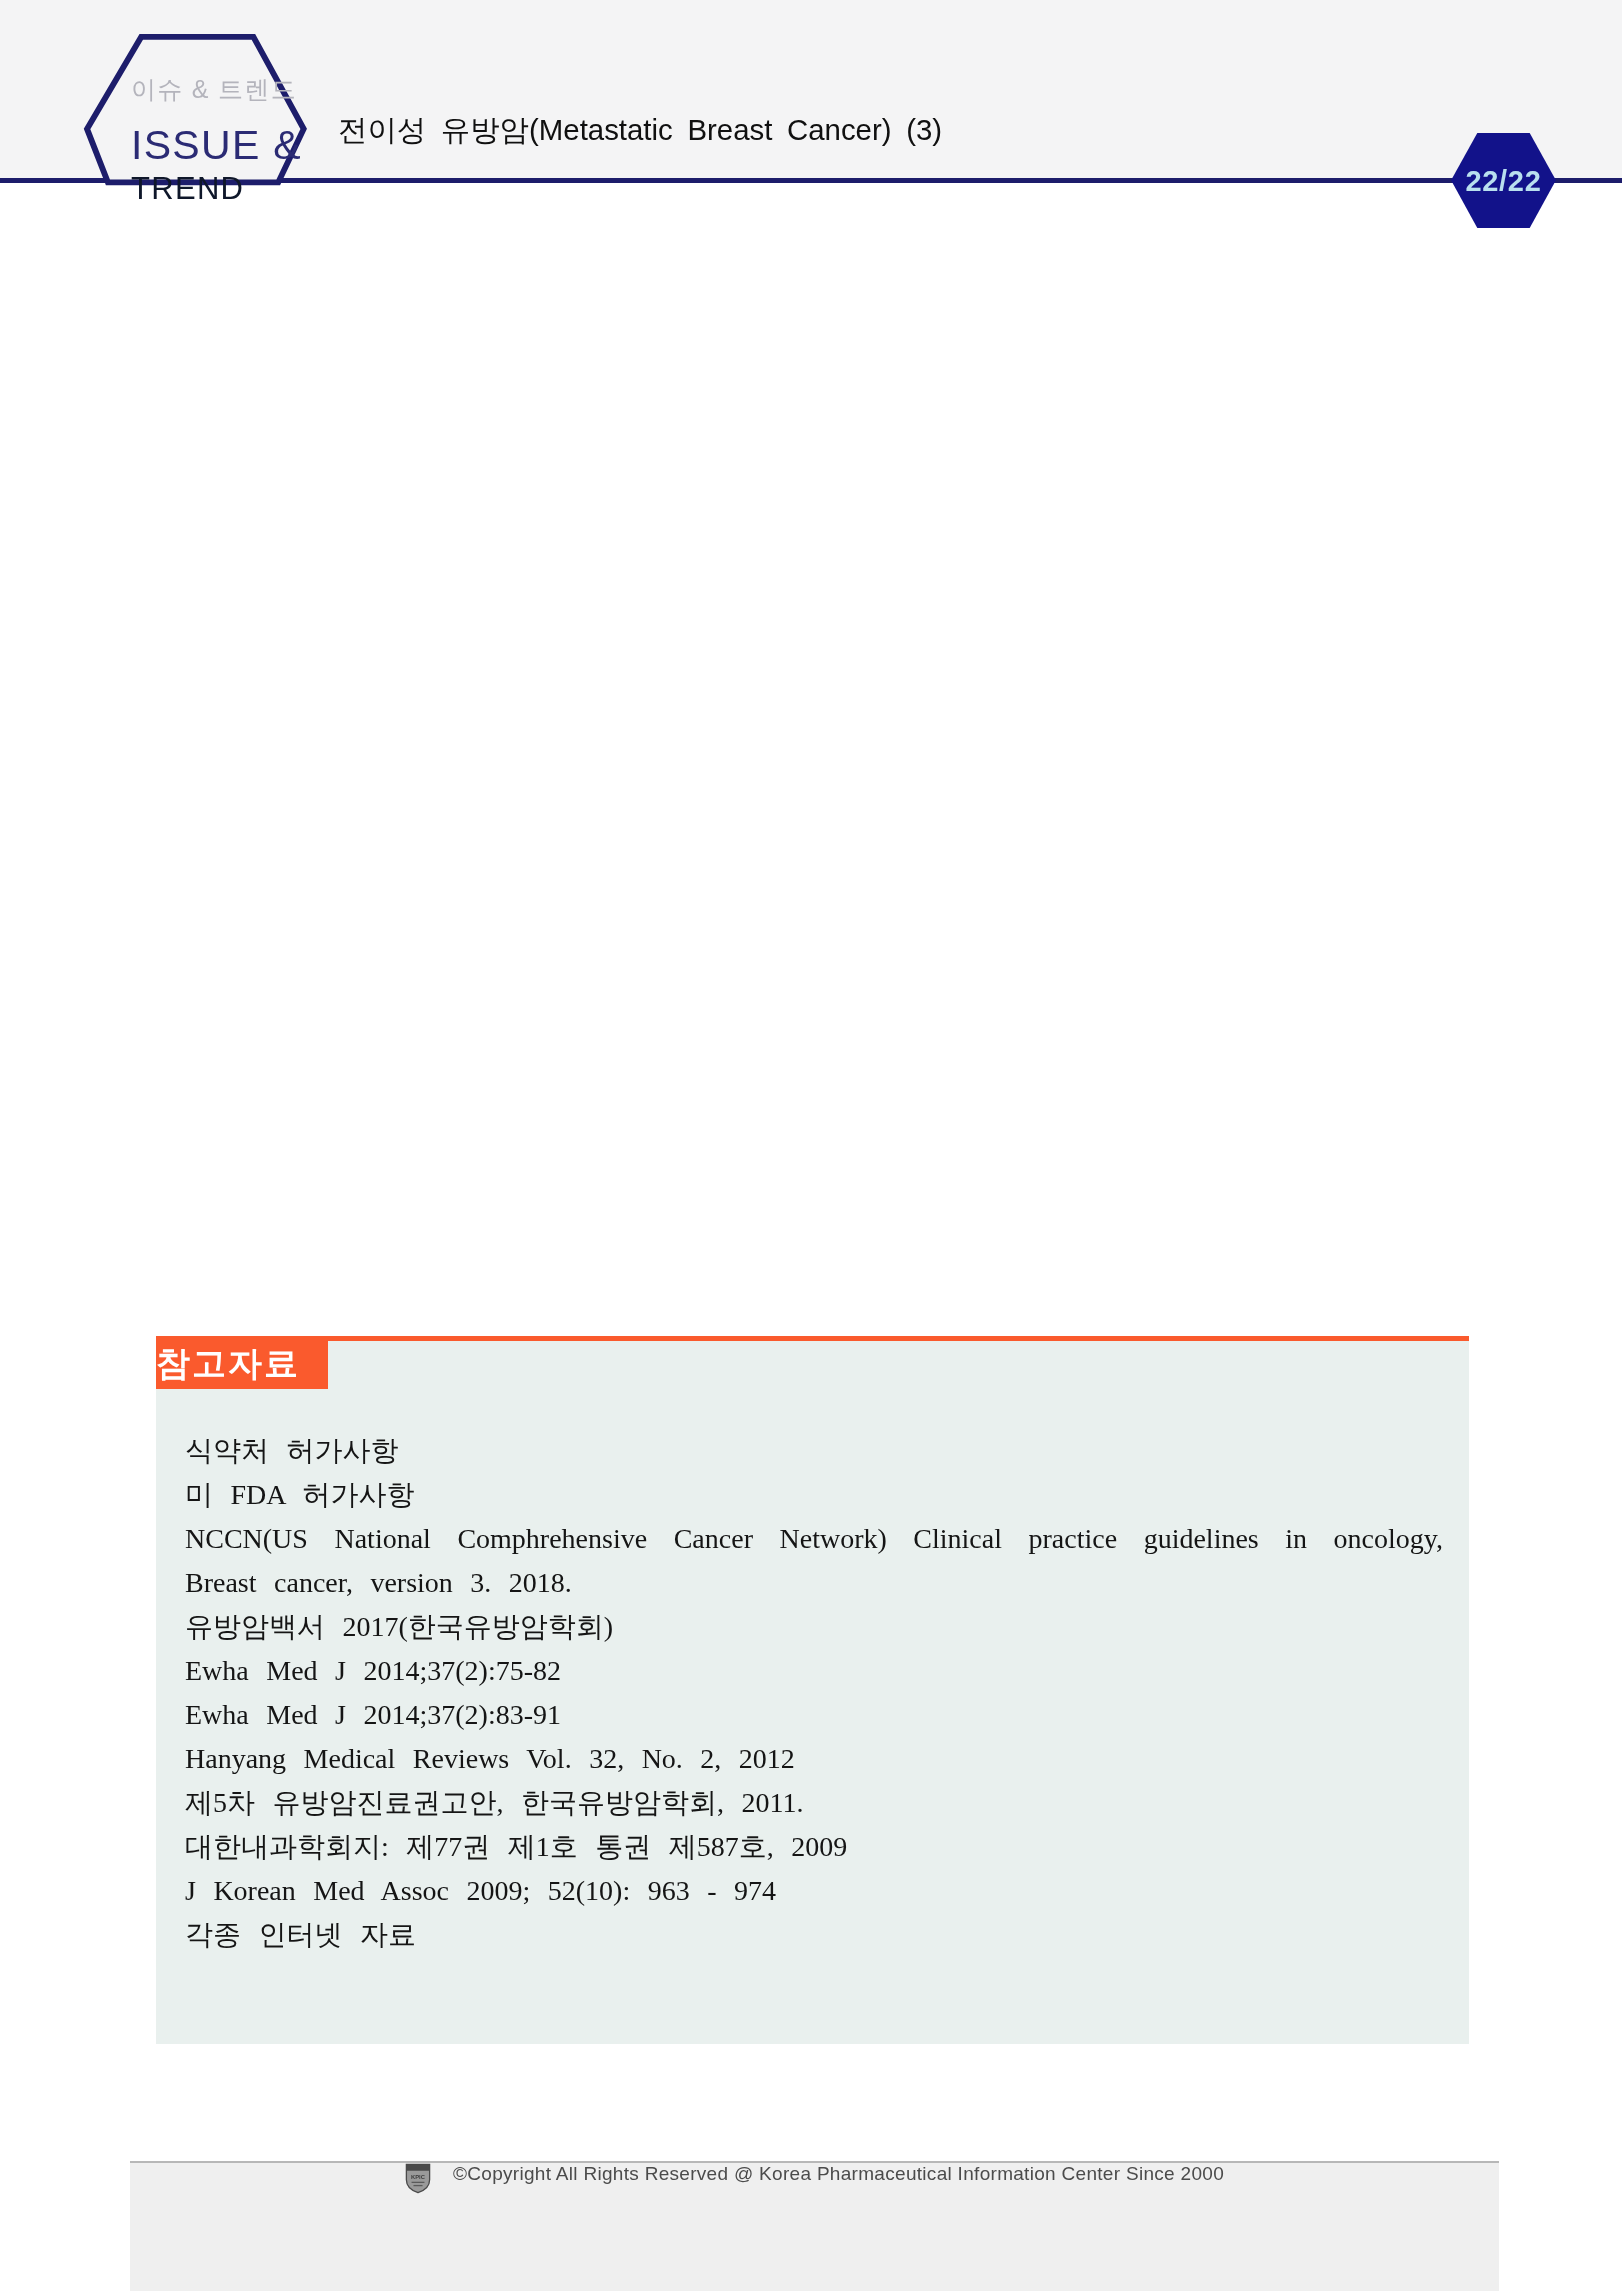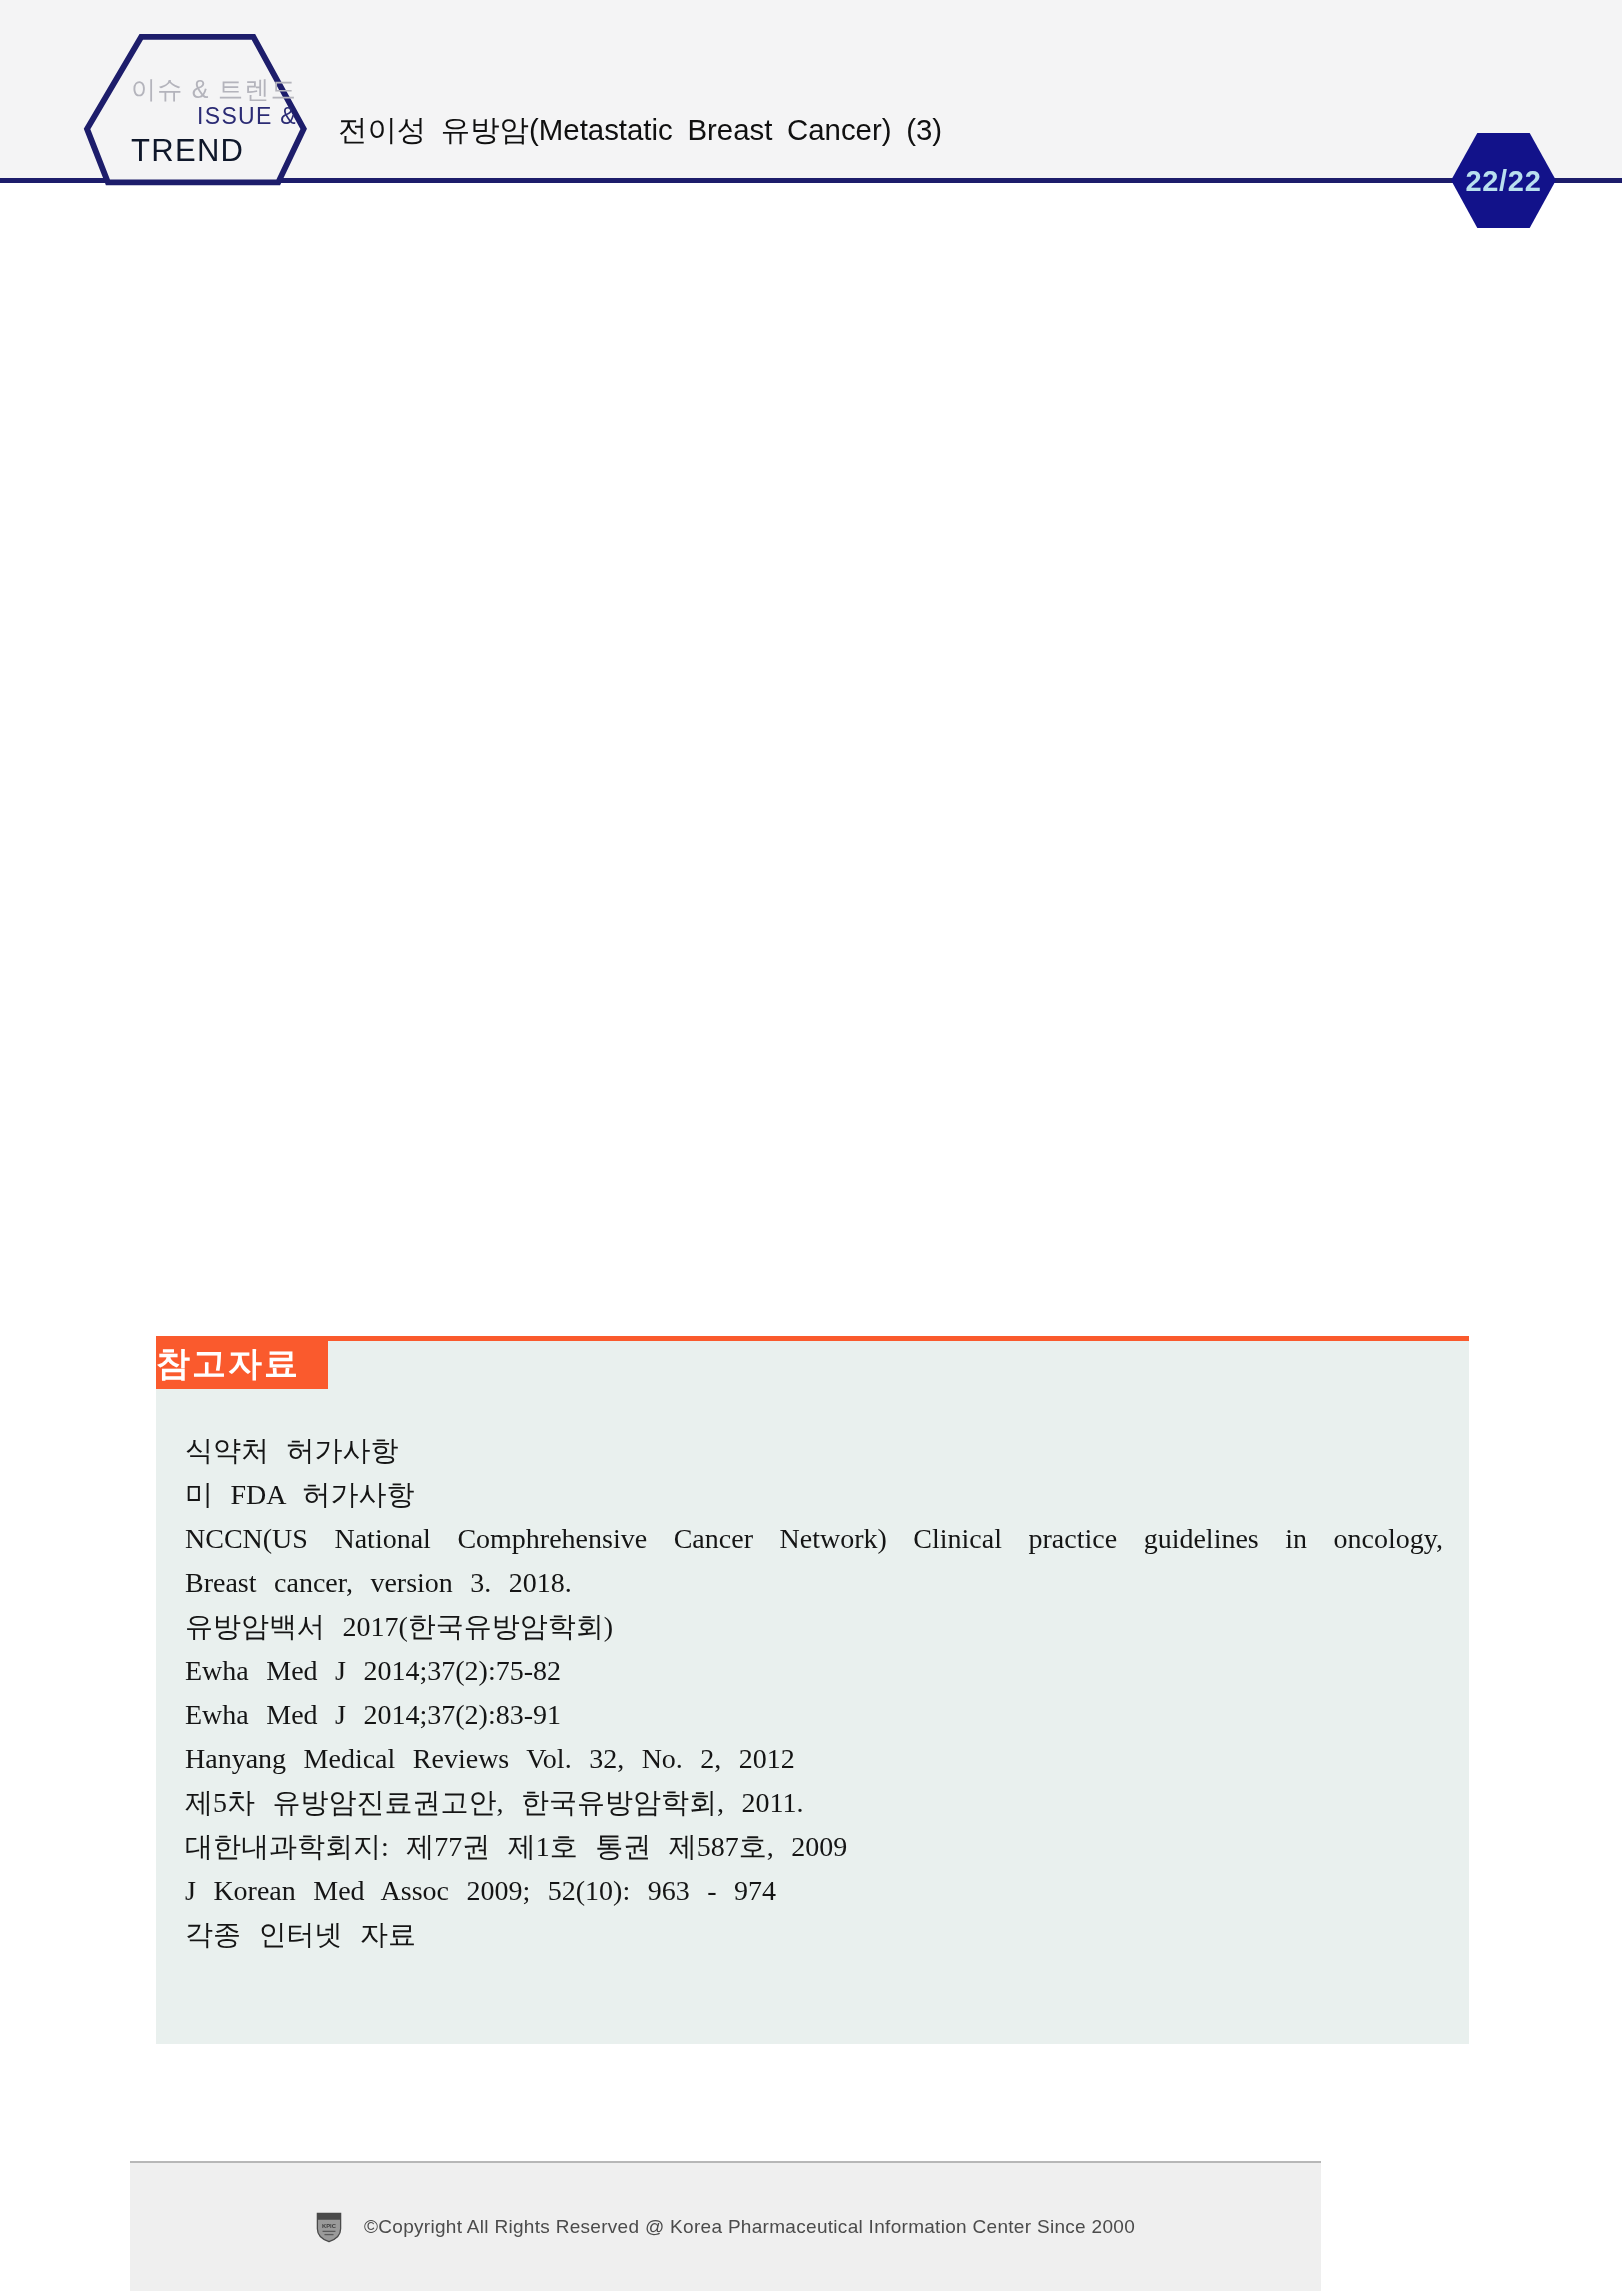--- a/index.html
+++ b/index.html
@@ -54,22 +54,22 @@
     line-height: 1;
     white-space: nowrap;
   }
   .logo-kr {
     font-size: 25px;
     color: var(--logogray);
     letter-spacing: 1.3px;
     font-weight: 400;
   }
   .logo-en1 {
-    margin-top: 3px;
-    font-size: 23px;
+    margin-top: 23px;
+    font-size: 41px;
     color: #2b2b74;
     letter-spacing: 1.3px;
     font-weight: 300;
     text-align: right;
   }
   .logo-en2 {
     margin-top: 6.5px;
     font-size: 31px;
     color: #0f172a;
     letter-spacing: 1.3px;
@@ -140,25 +140,24 @@
   .ref-line { white-space: normal; }
   .ref-line:nth-child(3) {
     text-align: justify;
     text-align-last: justify;
   }
 
   
   .footer {
     position: absolute;
     left: 130px; top: 2161px;
-    width: 1191px; height: 130px;
+    width: 1369px; height: 130px;
     background: var(--footerbg);
     border-top: 2px solid #b7b7b7;
     display: flex;
-    align-items: center;
     justify-content: center;
     gap: 22px;
   }
   .footer-icon { width: 26px; height: 31px; flex: 0 0 auto; }
   .footer-icon svg { display: block; width: 100%; height: 100%; }
   .footer-text {
     font-size: 19px;
     color: var(--footertext);
     letter-spacing: 0.3px;
     white-space: nowrap;

